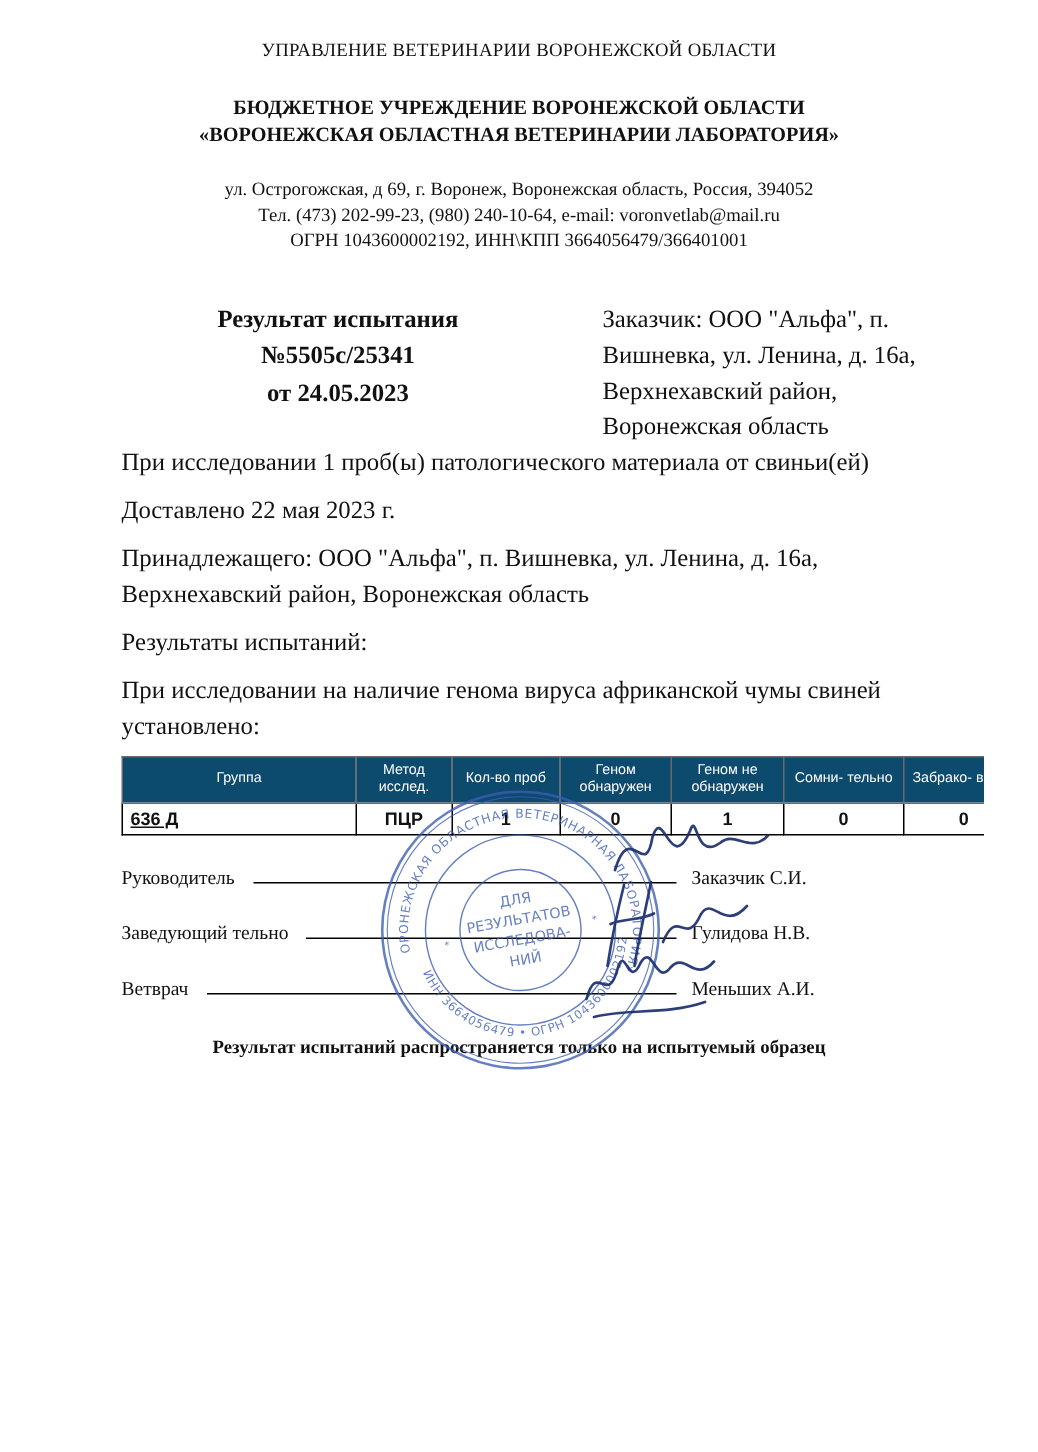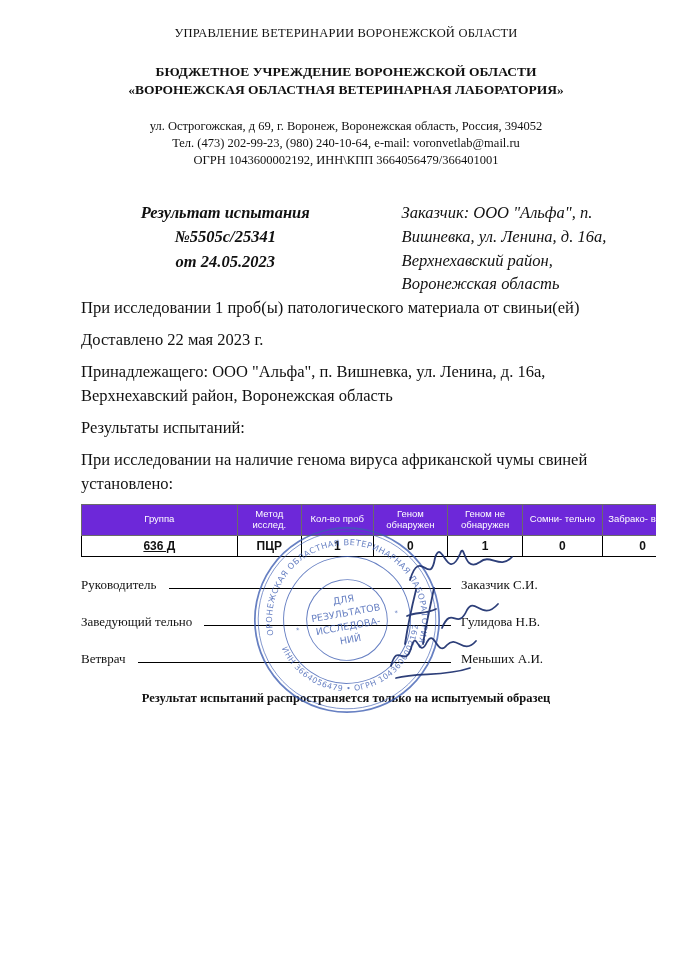--- a/index.html
+++ b/index.html
@@ -13,21 +13,21 @@
     color: #111;
     overflow: hidden;
   }
   
   .header { padding-top: 26px; text-align: center; }
   .authority { font-size: 12.5px; letter-spacing: .2px; }
   .org-name { margin-top: 22px; font-weight: bold; font-size: 13.5px; line-height: 1.3; }
   .address-block { margin-top: 20px; font-size: 12.5px; line-height: 1.35; }
 
   
-  .meta-row { display: flex; margin-top: 32px; padding: 0 43px; font-style: italic; }
+  .meta-row { display: flex; margin-top: 32px; padding: 0 43px; }
   .result-title {
     width: 225px; margin-left: 42px;
     text-align: center; font-weight: bold; font-size: 16.5px; line-height: 1.5;
   }
   .customer {
     width: 228px; margin-left: 72px;
     font-size: 16.5px; line-height: 1.45;
   }
 
   
@@ -35,40 +35,40 @@
   .body-text p { margin: 0 0 8px 0; line-height: 1.45; }
 
   
   table.results {
     margin: 8px 45px 0 45px;
     width: 602px;
     border-collapse: collapse;
     border: 1.5px solid #000;
   }
   table.results th {
-    background: #6d28d9;
+    background: #0c4a6e;
     color: #fff;
     font-family: "Liberation Sans", sans-serif;
     font-weight: normal;
     font-size: 9.5px;
     line-height: 1.15;
     padding: 4px 3px;
     border: 1px solid #6a6a6a;
     text-align: center;
     vertical-align: middle;
   }
   table.results td {
     font-family: "Liberation Sans", sans-serif;
     font-weight: bold;
     font-size: 12px;
     padding: 3px 5px;
     border: 1px solid #000;
     text-align: center;
   }
-  table.results td.first { text-align: center; text-decoration: underline; }
+  table.results td.first { text-align: left; text-decoration: underline; }
 
   
   .sig-block { margin: 20px 45px 0 45px; }
   .sig-row { display: flex; align-items: flex-end; margin-bottom: 21px; font-size: 13px; }
   .sig-role { white-space: nowrap; }
   .sig-line { flex: 1; border-bottom: 1.5px solid #000; margin: 0 10px 4px 12px; height: 1px; }
   .sig-name { width: 150px; }
 
   
   .footer-note { margin-top: 24px; text-align: center; font-weight: bold; font-size: 12.5px; }
@@ -88,21 +88,21 @@
 </style>
 </head>
 <body>
 
 <div class="page">
 
   <div class="header">
     <div class="authority">УПРАВЛЕНИЕ ВЕТЕРИНАРИИ ВОРОНЕЖСКОЙ ОБЛАСТИ</div>
     <div class="org-name">
       <div>БЮДЖЕТНОЕ УЧРЕЖДЕНИЕ ВОРОНЕЖСКОЙ ОБЛАСТИ</div>
-      <div>«ВОРОНЕЖСКАЯ ОБЛАСТНАЯ ВЕТЕРИНАРНАЯ ЛАБОРАТОРИЯ»</div>
+      <div>«ВОРОНЕЖСКАЯ ОБЛАСТНАЯ ВЕТЕРИНАРИИ ЛАБОРАТОРИЯ»</div>
     </div>
     <div class="address-block">
       <div>ул. Острогожская, д 69, г. Воронеж, Воронежская область, Россия, 394052</div>
       <div>Тел. (473) 202-99-23, (980) 240-10-64, e-mail: voronvetlab@mail.ru</div>
       <div>ОГРН 1043600002192, ИНН\КПП 3664056479/366401001</div>
     </div>
   </div>
 
   <div class="meta-row">
     <div class="result-title">

